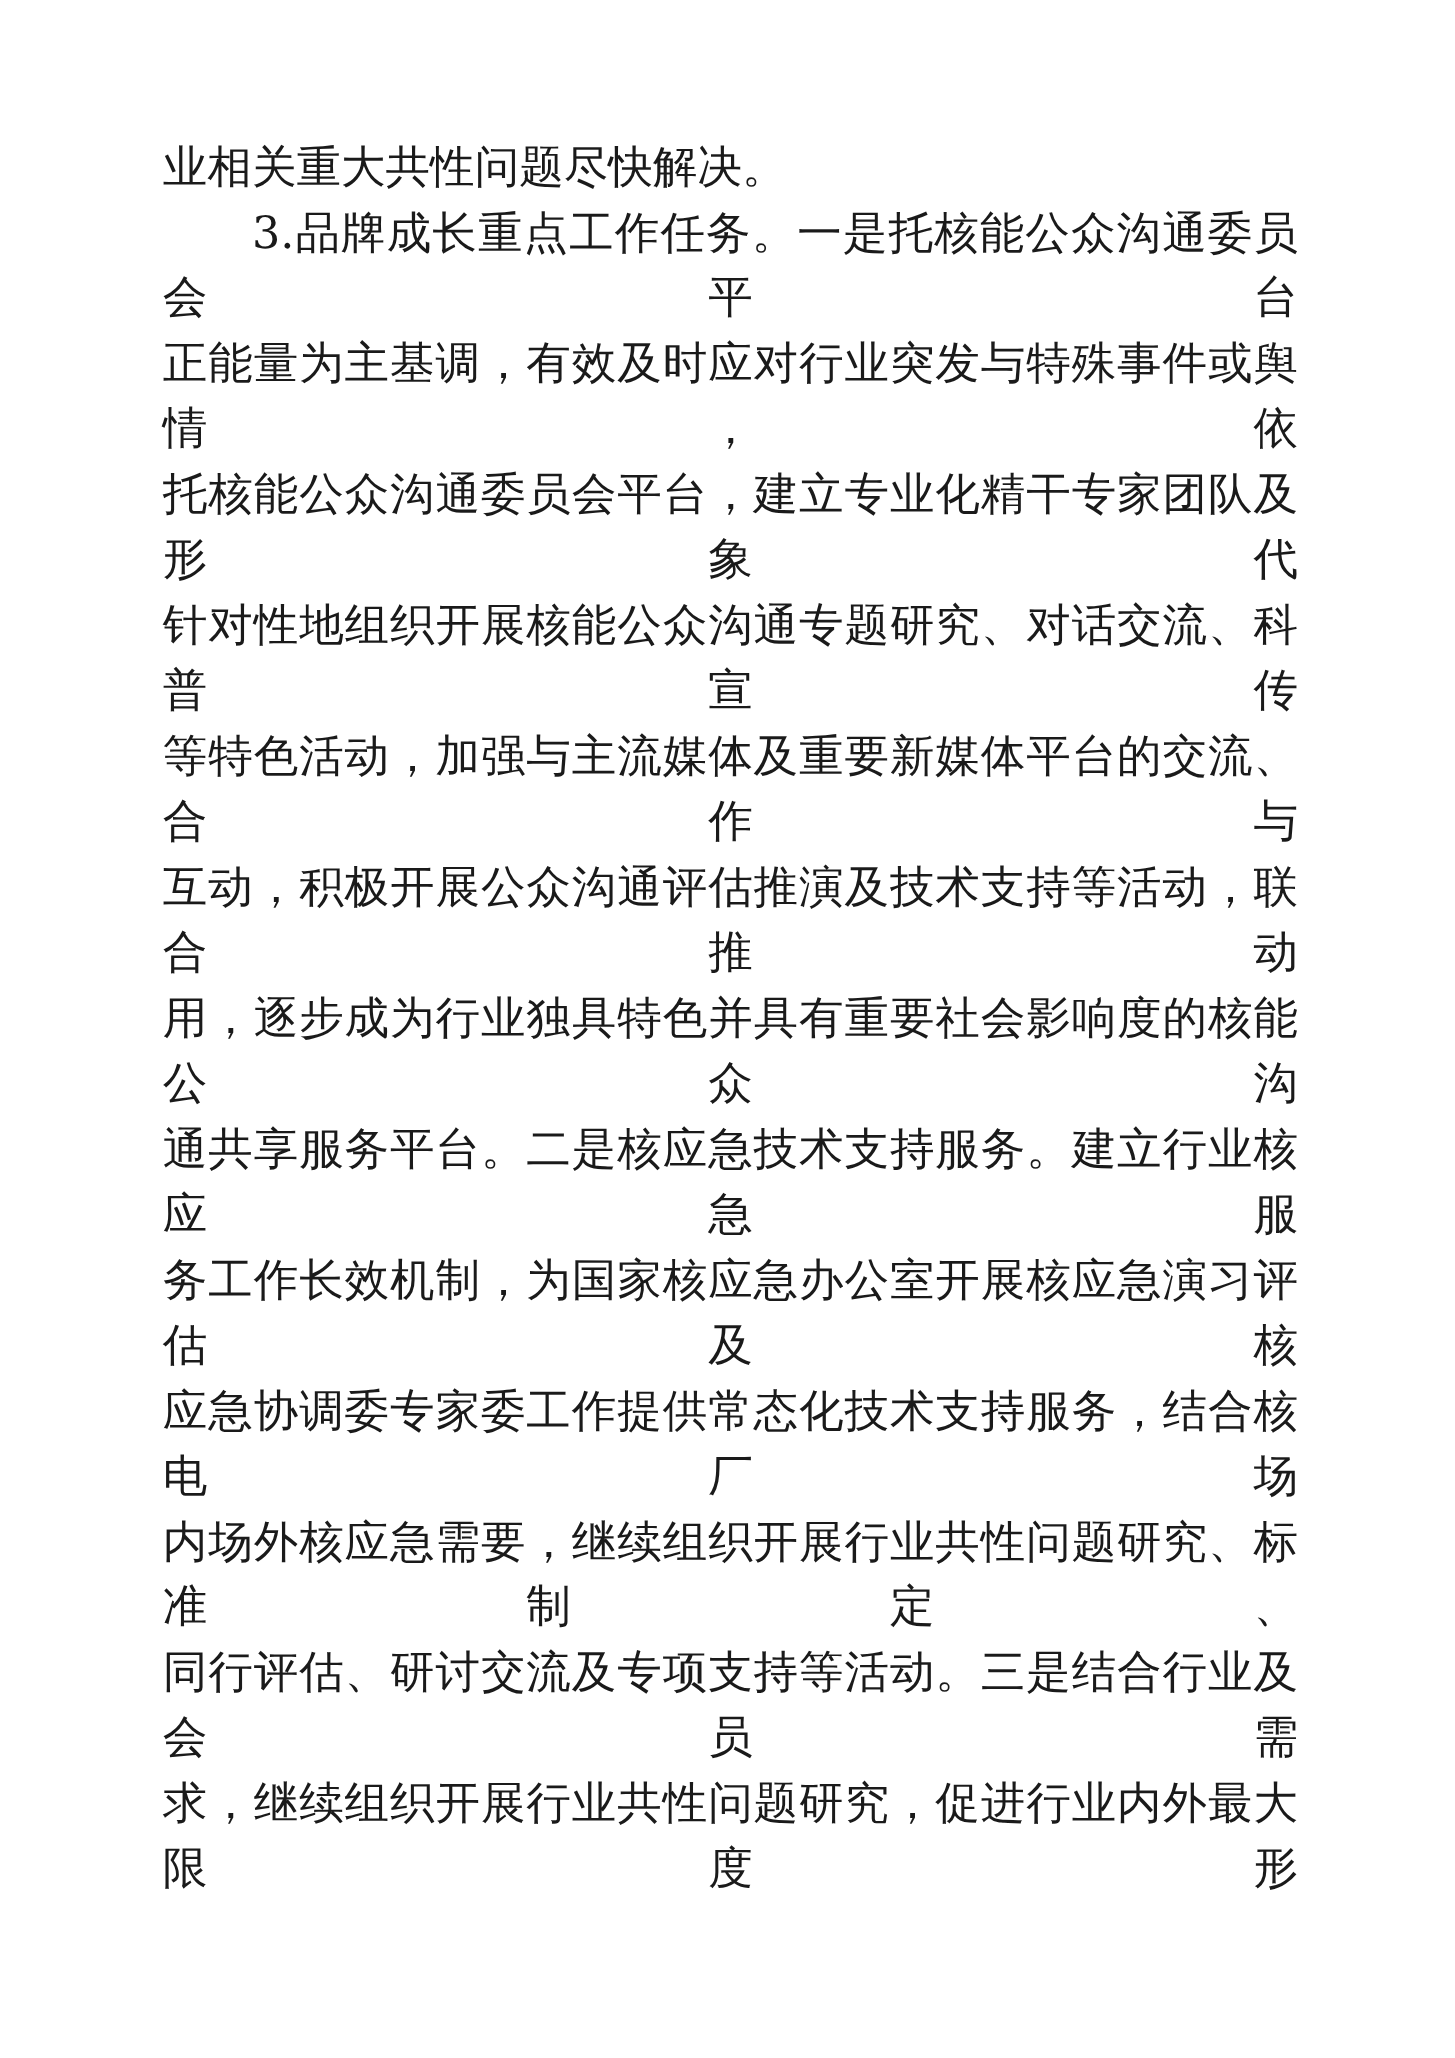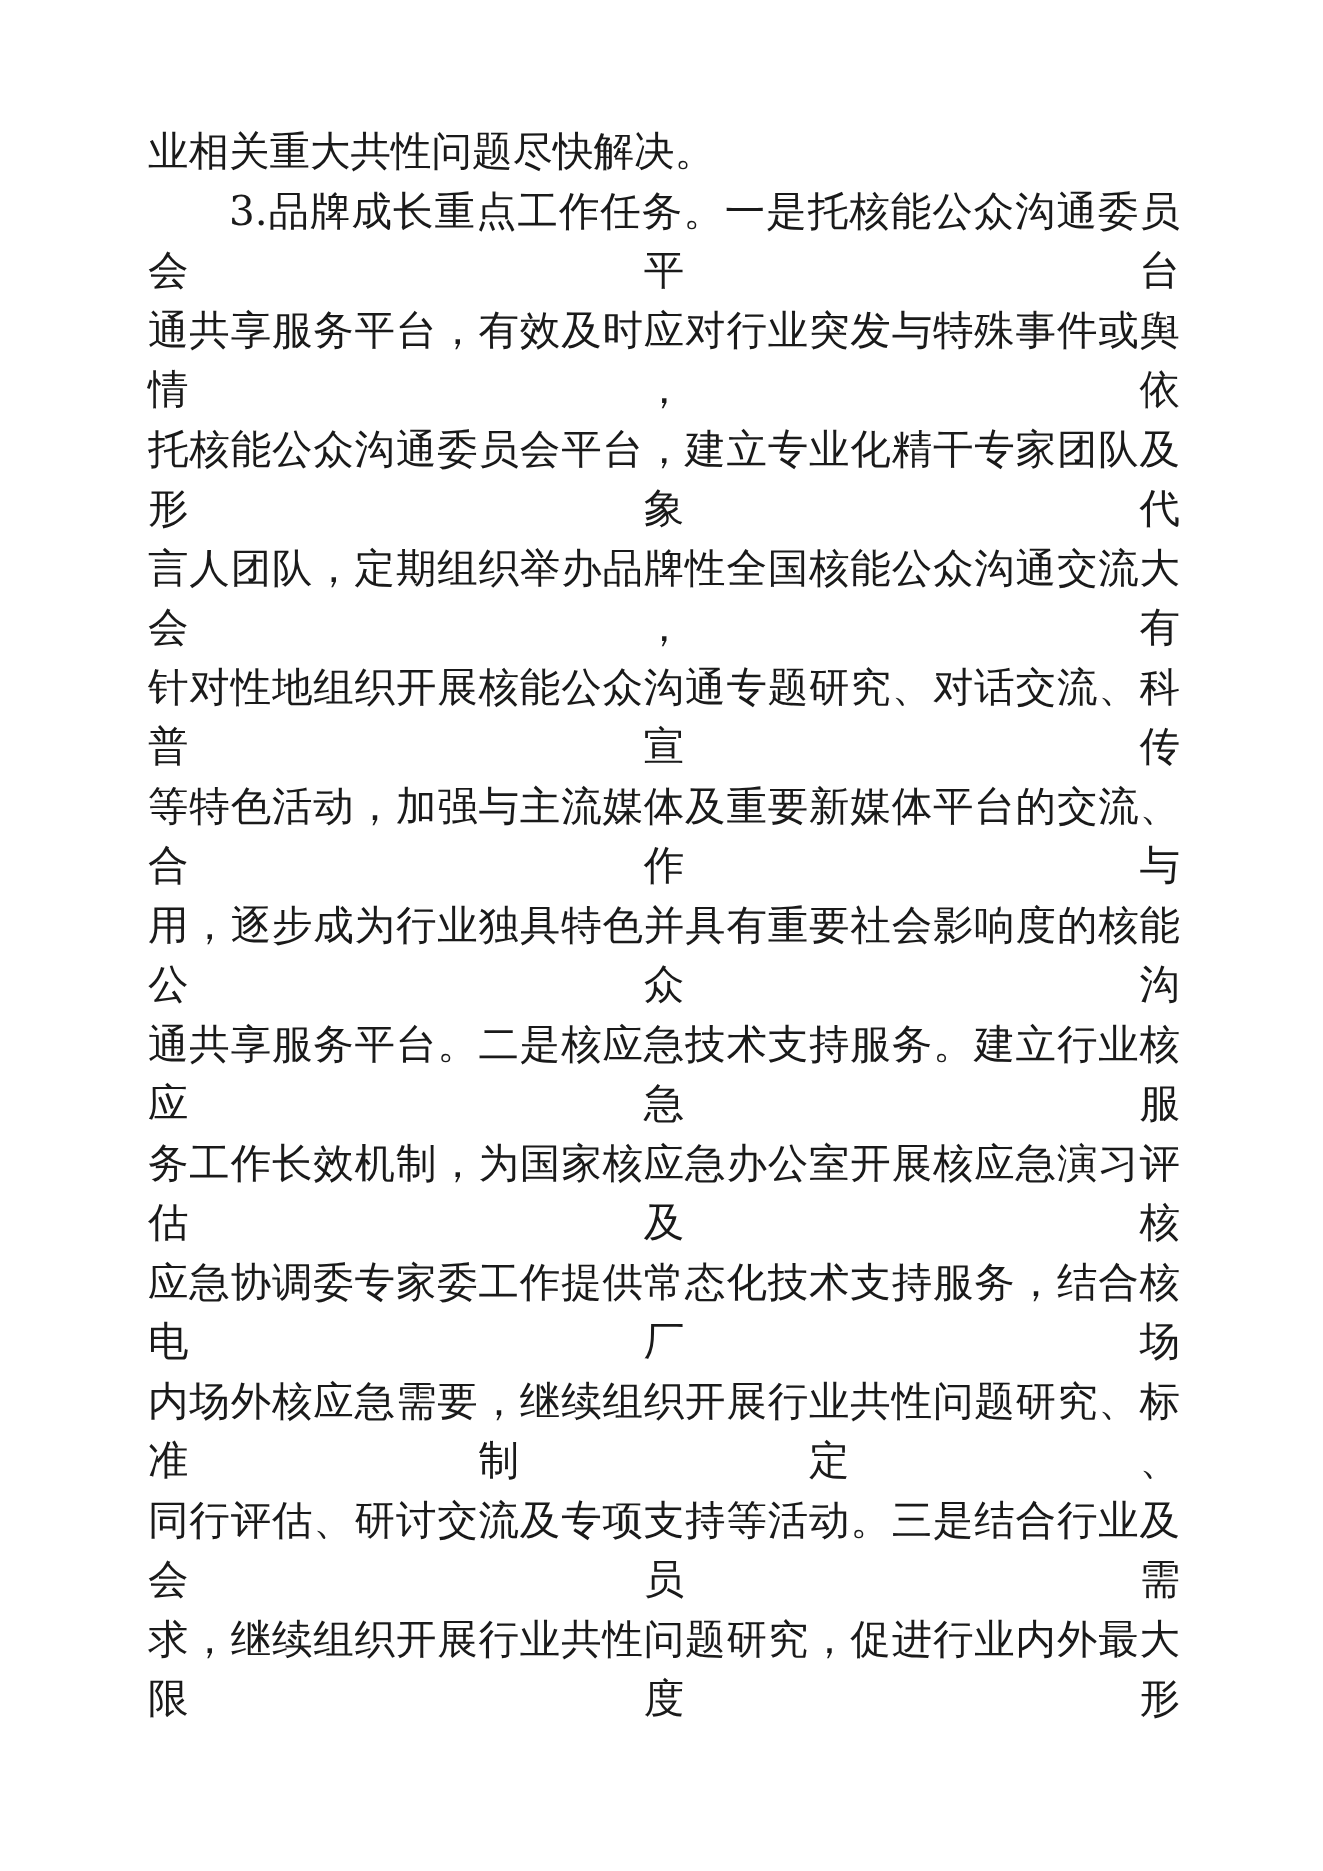--- a/index.html
+++ b/index.html
@@ -51,25 +51,25 @@
 </style>
 </head>
 <body>
 
 <div class="page">
 
   <div class="content" id="body-container">
 
   <div class="line" style="text-align-last: left; text-align: left;"><span>业相关重大共性问题尽快解决。</span></div>
       <div class="line justify" style="text-indent: 2em;"><span class="bold">3.品牌成长重点工作任务。一是</span><span>托核能公众沟通委员会平台</span></div>
-      <div class="line justify"><span>通共享服务平台，有效及时应对行业突发与特殊事件或舆情，依</span></div>
+      <div class="line justify"><span>正能量为主基调，有效及时应对行业突发与特殊事件或舆情，依</span></div>
       <div class="line justify"><span>托核能公众沟通委员会平台，建立专业化精干专家团队及形象代</span></div>
-      <div class="line justify"><span>言人团队，定期组织举办品牌性全国核能公众沟通交流大会，有</span></div>
       <div class="line justify"><span>针对性地组织开展核能公众沟通专题研究、对话交流、科普宣传</span></div>
       <div class="line justify"><span>等特色活动，加强与主流媒体及重要新媒体平台的交流、合作与</span></div>
+      <div class="line justify"><span>互动，积极开展公众沟通评估推演及技术支持等活动，联合推动</span></div>
       <div class="line justify"><span>用，逐步成为行业独具特色并具有重要社会影响度的核能公众沟</span></div>
       <div class="line justify"><span>通共享服务平台。</span><span class="bold">二是</span><span>核应急技术支持服务。建立行业核应急服</span></div>
       <div class="line justify"><span>务工作长效机制，为国家核应急办公室开展核应急演习评估及核</span></div>
       <div class="line justify"><span>应急协调委专家委工作提供常态化技术支持服务，结合核电厂场</span></div>
       <div class="line justify"><span>内场外核应急需要，继续组织开展行业共性问题研究、标准制定、</span></div>
       <div class="line justify"><span>同行评估、研讨交流及专项支持等活动。</span><span class="bold">三是</span><span>结合行业及会员需</span></div>
       <div class="line justify"><span>求，继续组织开展行业共性问题研究，促进行业内外最大限度形</span></div>
     </div>
 
   <div class="footer-row">

